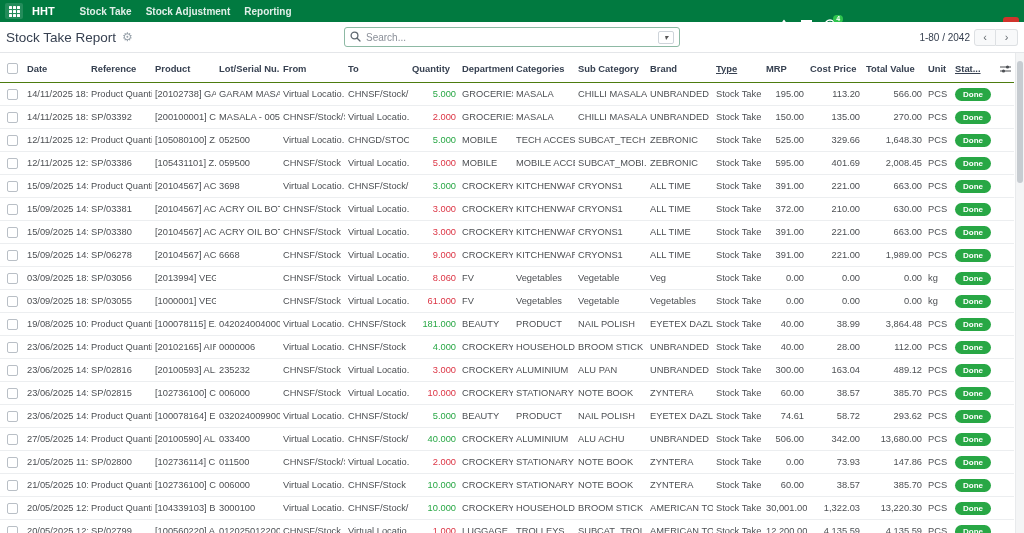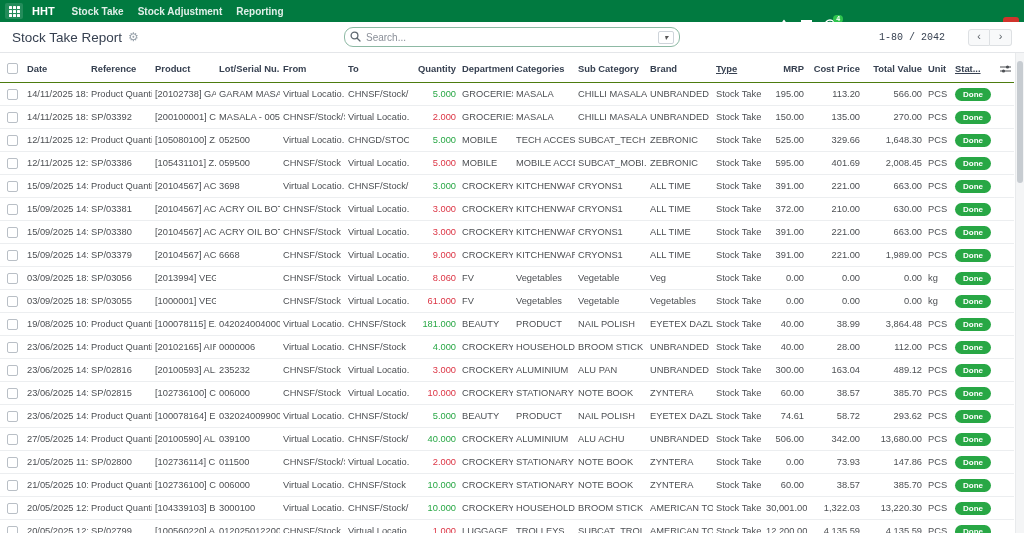--- a/index.html
+++ b/index.html
@@ -4,55 +4,55 @@
 <style>
   * { margin:0; padding:0; box-sizing:border-box; }
   body { font-family:"Liberation Sans", sans-serif; background:#e9ecef; }
   .screen { width:1024px; height:533px; background:#fff; position:relative; overflow:hidden; }
 
   
   .topbar { height:22px; background:#017a40; display:flex; align-items:center; padding:0 5px; gap:9px; }
   .apps { width:18px; height:16px; border-radius:2px; background:rgba(255,255,255,.14); display:grid;
           grid-template-columns:repeat(3,3px); grid-template-rows:repeat(3,3px); gap:1px; place-content:center; cursor:pointer; }
   .apps i { background:#fff; border-radius:.5px; }
-  .brand { color:#fff; font-weight:bold; font-size:11px; margin-right:8px; cursor:pointer; }
+  .brand { color:#fff; font-weight:bold; font-size:11px; margin-right:16px; cursor:pointer; }
   .menus { display:flex; gap:14px; }
   .menu-item { color:rgba(255,255,255,.88); font-size:10px; font-weight:600; cursor:pointer; }
   .systray { margin-left:auto; display:flex; align-items:center; gap:11px;margin-top:27px; }
   .tray-icon { position:relative; display:flex; align-items:center; cursor:pointer; }
   .count { position:absolute; top:-4px; right:-7px; background:#2ec44e; color:#fff; font-size:7px; font-style:normal;
            font-weight:bold; border-radius:6px; padding:0 3px; line-height:8px; }
   .company { color:#fff; font-size:9.5px; font-weight:600; letter-spacing:.2px; cursor:pointer; }
   .avatar { width:16px; height:16px; background:#d0342c; border-radius:3px; color:#fff; font-size:9px; font-weight:bold;
             display:flex; align-items:center; justify-content:center; cursor:pointer; }
 
   
-  .control { height:31px; display:flex; align-items:center; padding:0 12px; border-bottom:1px solid #e4e6e9; position:relative; background:#fff; }
+  .control { height:31px; display:flex; align-items:center; padding:0 6px; border-bottom:1px solid #e4e6e9; position:relative; background:#fff; }
   .title { font-size:13.5px; color:#374151; }
   .gear { font-size:12px; color:#98a2ab; margin-left:6px; cursor:pointer; line-height:1; }
-  .searchbox { position:absolute; left:344px; top:5px; width:336px; height:20px; border:1px solid #8db9a4; border-radius:9px;
+  .searchbox { position:absolute; left:344px; top:5px; width:336px; height:20px; border:1px solid #8db9a4; border-radius:3px;
                display:flex; align-items:center; padding:0 5px; gap:5px; background:#fff; }
   .searchbox input { border:none; outline:none; flex:1; font-size:10px; color:#374151; font-family:"Liberation Sans",sans-serif; }
   .searchbox input::placeholder { color:#8a8f98; }
   .caret-btn { width:16px; height:13px; border:1px solid #ced4da; border-radius:2px; display:flex; align-items:center;
                justify-content:center; color:#555; font-size:8px; cursor:pointer; font-style:normal; }
-  .pager { margin-left:auto; display:flex; align-items:center; gap:23px;font-family:Liberation Mono, monospace; }
+  .pager { margin-left:auto; display:flex; align-items:center; gap:4px; }
   .pager-text { font-size:10px; color:#374151; }
   .pager-btns { display:flex; }
   .pager-btn { width:22px; height:17px; border:1px solid #dde0e3; background:#f8f9fa; color:#62686e; font-size:11px;
                display:flex; align-items:center; justify-content:center; cursor:pointer; line-height:1; }
   .pager-btn.prev { border-radius:3px 0 0 3px; }
   .pager-btn.next { border-radius:0 3px 3px 0; border-left:none; }
 
   
   .table-area { position:relative; }
   table { width:1014px; table-layout:fixed; border-collapse:collapse; font-size:9.3px; color:#4c4f53; }
   thead th { font-weight:bold; color:#374151; text-align:left; font-size:9.4px; padding:9px 3px 8px;
              border-bottom:1px solid #4d7c0f; white-space:nowrap; overflow:hidden; cursor:pointer; }
-  thead th.num { text-align:right; }
+  thead th.num { text-align:left; }
   tbody td { padding:5px 3px 4px; border-top:1px solid #eceef0; white-space:nowrap; overflow:hidden; line-height:11px; }
   tbody tr:first-child td { border-top:none; }
   tbody tr { cursor:pointer; }
   td.num { text-align:right; }
   .qty.pos { color:#28a745; }
   .qty.neg { color:#dc3545; }
   .checkbox { display:inline-block; width:11px; height:11px; border:1px solid #b9bfc6; border-radius:2px; background:#fff;
               vertical-align:middle; cursor:pointer; }
   .cb-col { text-align:center; }
   .badge-done { background:#28a745; color:#fff; font-size:8px; font-weight:bold; padding:2px 8px; border-radius:9px;
@@ -313,21 +313,21 @@
             <td class="num">391.00</td>
             <td class="num">221.00</td>
             <td class="num">663.00</td>
             <td>PCS</td>
             <td><span class="badge-done">Done</span></td>
             <td></td>
           </tr>
           <tr>
             <td class="cb-col"><span class="checkbox"></span></td>
             <td>15/09/2025 14:...</td>
-            <td>SP/03379</td>
+            <td>SP/06278</td>
             <td>[20104567] AC...</td>
             <td>6668</td>
             <td>CHNSF/Stock</td>
             <td>Virtual Locatio...</td>
             <td class="num"><span class="qty neg">9.000</span></td>
             <td>CROCKERY1</td>
             <td>KITCHENWARE1</td>
             <td>CRYONS1</td>
             <td>ALL TIME</td>
             <td>Stock Take</td>
@@ -483,21 +483,21 @@
             <td class="num">293.62</td>
             <td>PCS</td>
             <td><span class="badge-done">Done</span></td>
             <td></td>
           </tr>
           <tr>
             <td class="cb-col"><span class="checkbox"></span></td>
             <td>27/05/2025 14:...</td>
             <td>Product Quanti...</td>
             <td>[20100590] AL...</td>
-            <td>039100</td>
+            <td>033400</td>
             <td>Virtual Locatio...</td>
             <td>CHNSF/Stock/G...</td>
             <td class="num"><span class="qty pos">40.000</span></td>
             <td>CROCKERY</td>
             <td>ALUMINIUM</td>
             <td>ALU ACHU</td>
             <td>UNBRANDED</td>
             <td>Stock Take</td>
             <td class="num">506.00</td>
             <td class="num">342.00</td>

